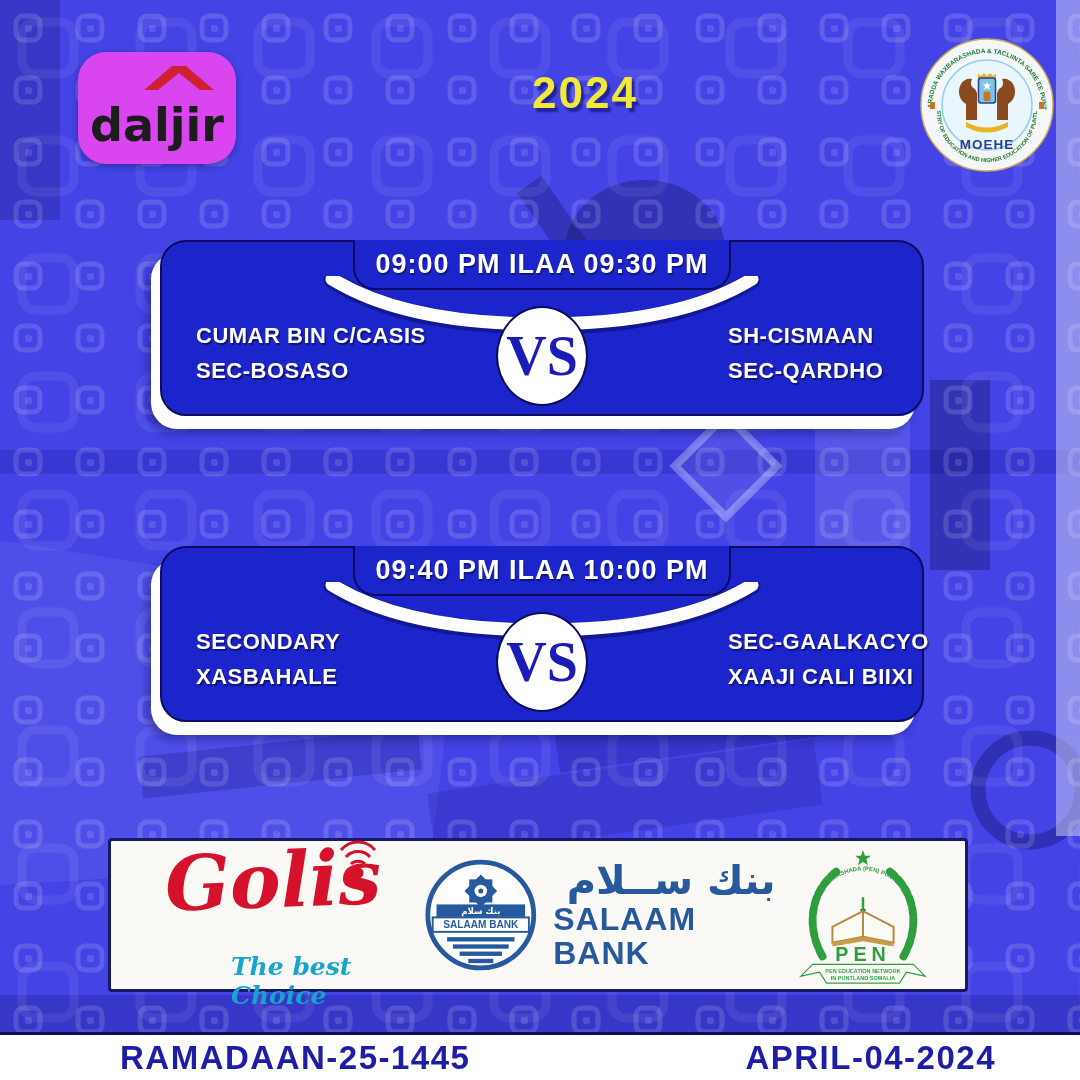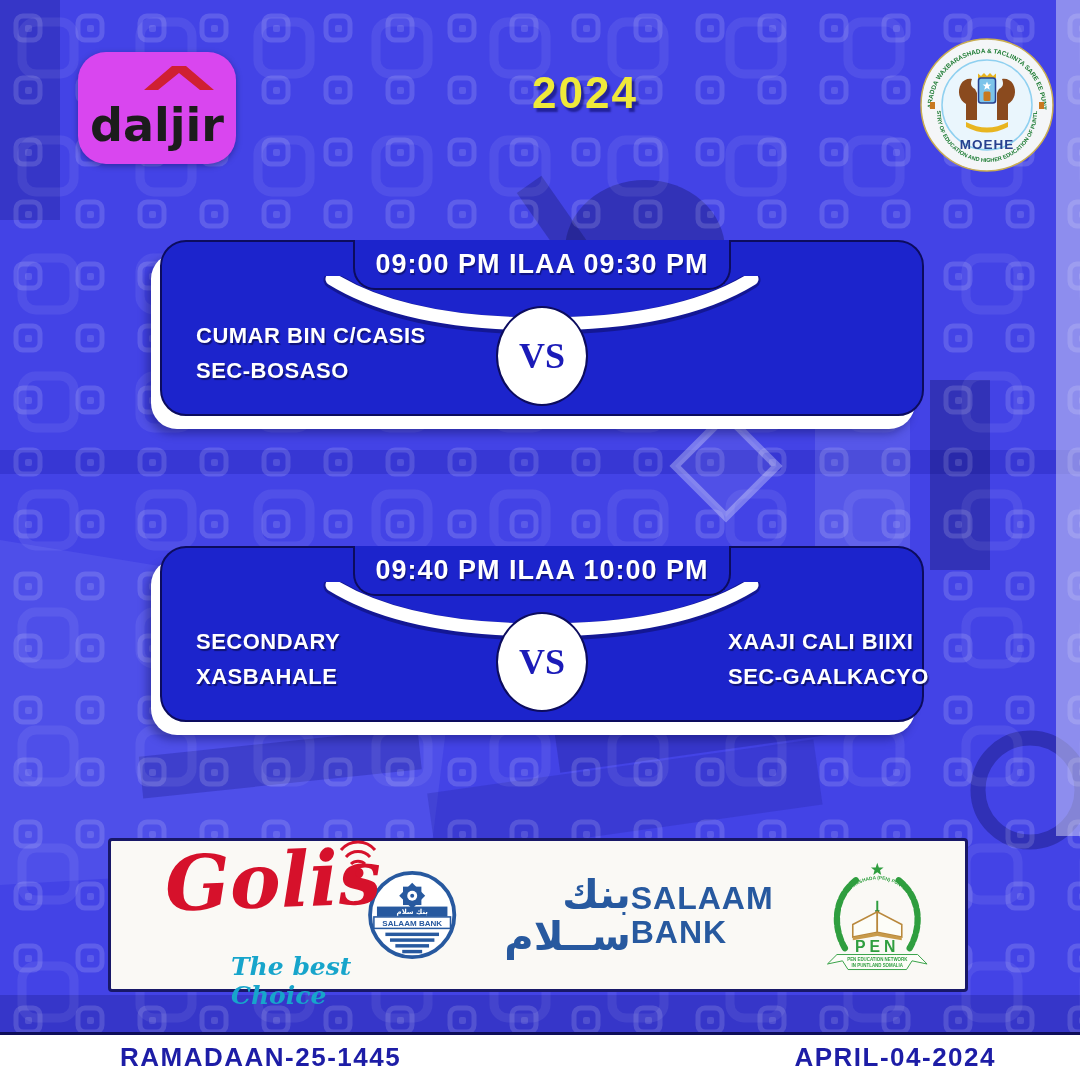--- a/index.html
+++ b/index.html
@@ -37,42 +37,42 @@
        border-radius:0 0 22px 22px;z-index:2;display:flex;align-items:center;justify-content:center;}
   .tab span{color:#ffffff;font-weight:bold;font-size:27px;letter-spacing:1px;
             text-shadow:1px 2px 1px rgba(5,5,50,.5);}
   .team{position:absolute;top:76px;z-index:3;color:#ffffff;font-weight:bold;font-size:22px;
         letter-spacing:.5px;line-height:35px;text-shadow:1.5px 2px 1px rgba(5,5,50,.55);}
   .team-home{left:34px;}
   .team-away{left:566px;width:340px;}
   .vs{position:absolute;left:50%;top:64px;transform:translateX(-50%);width:88px;height:96px;
       background:#ffffff;border:2px solid #0c0c5e;border-radius:50%;z-index:3;
       display:flex;align-items:center;justify-content:center;}
-  .vs span{font-family:"Liberation Serif",serif;font-weight:bold;font-size:36px;color:#1b1bb8;}
+  .vs span{font-family:"Liberation Serif",serif;font-weight:bold;font-size:56px;color:#1b1bb8;}
 
   
   .sponsors{position:absolute;left:108px;top:838px;width:860px;height:154px;background:#faf9f5;
             border:3px solid #181868;border-radius:4px;z-index:4;
             display:flex;align-items:center;justify-content:space-between;padding:0 28px;box-sizing:border-box;}
   .golis{position:relative;width:300px;height:150px;}
   .golis-text{position:absolute;left:26px;top:-4px;font-family:"DejaVu Serif",serif;
               font-style:italic;font-weight:bold;font-size:76px;color:#d6112b;transform:rotate(-2deg);}
   .golis-tagline{position:absolute;left:92px;top:112px;font-family:"DejaVu Serif",serif;
                  font-style:italic;font-weight:bold;font-size:25px;color:#17a5cb;}
   .golis-waves{position:absolute;left:186px;top:0;}
   .salaam{display:flex;align-items:center;gap:16px;}
-  .salaam-text{display:flex;flex-direction:row;align-items:center;line-height:1.05;}
+  .salaam-text{display:flex;flex-direction:column;align-items:center;line-height:1.05;}
   .salaam-arabic{font-family:"DejaVu Sans",sans-serif;font-weight:bold;font-size:40px;color:#27599f;direction:rtl;}
   .salaam-name{font-weight:bold;font-size:32px;color:#27599f;letter-spacing:1px;margin-top:2px;}
 
   
   .footer{position:absolute;left:0;top:1032px;width:1080px;height:48px;background:#ffffff;
           border-top:3px solid #0e0e5a;z-index:6;display:flex;align-items:center;
           justify-content:space-between;padding:0 84px 0 120px;box-sizing:border-box;}
-  .footer span{font-weight:bold;font-size:26px;color:#1d1da6;letter-spacing:1.5px;}
+  .footer span{font-weight:bold;font-size:33px;color:#1d1da6;letter-spacing:1.5px;}
 </style>
 </head>
 <body>
 
 <div class="poster">
 
   <svg class="bg" width="1080" height="1080">
     <defs>
       <pattern id="sqSmall" width="62" height="62" patternUnits="userSpaceOnUse">
         <rect x="16" y="16" width="24" height="24" rx="7" fill="none" stroke="rgba(255,255,255,0.14)" stroke-width="5"></rect>
@@ -153,40 +153,44 @@
     <div class="tab">
       <span>09:00 PM ILAA 09:30 PM</span>
     </div>
     <div class="team team-home">
       <div>CUMAR BIN C/CASIS</div>
       <div>SEC-BOSASO</div>
     </div>
     <div class="vs">
       <span>VS</span>
     </div>
+    <div class="team team-away">
+      <div>SH-CISMAAN</div>
+      <div>SEC-QARDHO</div>
+    </div>
   </section>
 
   <section class="card card2">
     <svg class="swoosh" width="440" height="60" viewBox="0 0 440 60">
       <path d="M10,4 C70,42 150,50 220,50 C290,50 370,42 430,4" fill="none" stroke="rgba(8,8,80,0.45)" stroke-width="17" stroke-linecap="round"></path>
       <path d="M10,3 C70,40 150,48 220,48 C290,48 370,40 430,3" fill="none" stroke="#ffffff" stroke-width="13" stroke-linecap="round"></path>
     </svg>
     <div class="tab">
       <span>09:40 PM ILAA 10:00 PM</span>
     </div>
     <div class="team team-home">
       <div>SECONDARY</div>
       <div>XASBAHALE</div>
     </div>
     <div class="vs">
       <span>VS</span>
     </div>
     <div class="team team-away">
+      <div>SEC-GAALKACYO</div>
       <div>XAAJI CALI BIIXI</div>
-      <div>SEC-GAALKACYO</div>
     </div>
   </section>
 
   <section class="sponsors">
 
     <div class="golis">
       <svg class="golis-waves" width="66" height="44" viewBox="0 0 66 44">
         <circle cx="33" cy="33" r="5.5" fill="#d6112b"></circle>
         <path d="M26,24 A10,10 0 0 1 40,24" fill="none" stroke="#d6112b" stroke-width="3"></path>
         <path d="M21,17 A16,16 0 0 1 45,17" fill="none" stroke="#d6112b" stroke-width="3"></path>

